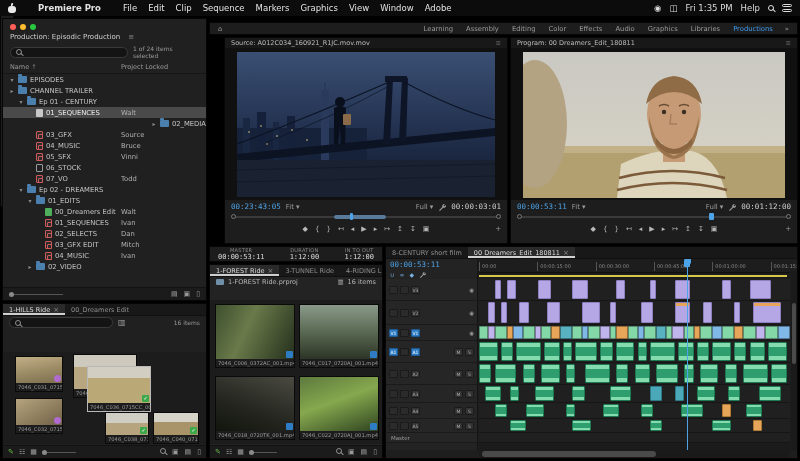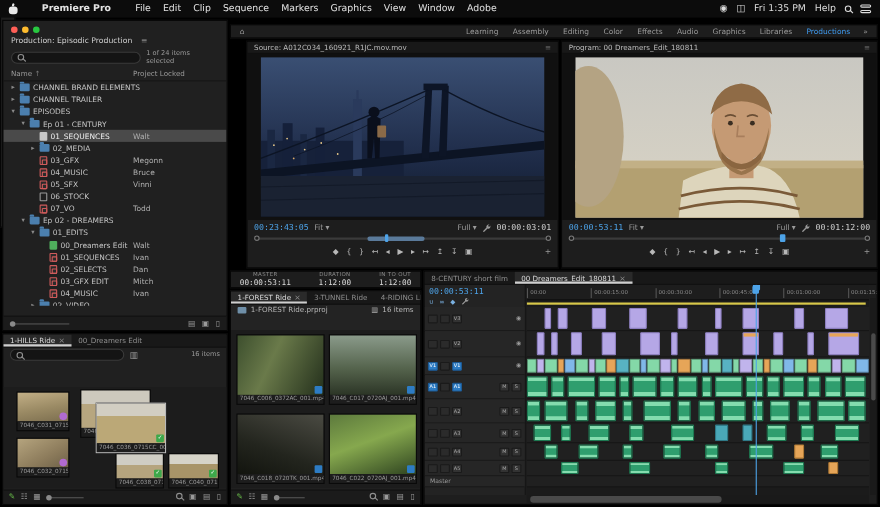--- a/index.html
+++ b/index.html
@@ -201,55 +201,50 @@
         </div>
       <span class="right-note">1 of 24 items selected</span>
     </div>
     <div id="pp-cols" style="position:relative">
       <span>Name</span>
       <span style="color:#7a7a7a">&nbsp;↑</span>
       <span class="c2">Project Locked</span>
     </div>
     <div id="pp-tree">
         <div class="trow" style="padding-left: 6px;">
-          <span class="arrow">▸</span>
+          <span class="arrow">▾</span>
           <span class="folder-ic"></span>
-          <span>CHANNEL BRAND ELEMENTS</span>
+          <span>EPISODES</span>
         </div>
         <div class="trow" style="padding-left: 6px;">
           <span class="arrow">▸</span>
           <span class="folder-ic"></span>
           <span>CHANNEL TRAILER</span>
         </div>
-        <div class="trow" style="padding-left: 6px;">
-          <span class="arrow">▾</span>
-          <span class="folder-ic"></span>
-          <span>EPISODES</span>
-        </div>
         <div class="trow" style="padding-left: 15px;">
           <span class="arrow">▾</span>
           <span class="folder-ic"></span>
           <span>Ep 01 - CENTURY</span>
         </div>
         <div class="trow sel" style="padding-left: 24px;">
           <span class="arrow"></span>
           <span class="doc-ic"></span>
           <span>01_SEQUENCES</span>
           <span class="lockname">Walt</span>
         </div>
-        <div class="trow" style="padding-left: 24px;">
+        <div class="trow" style="padding-left: 24px; justify-content: flex-end;">
           <span class="arrow">▸</span>
           <span class="folder-ic"></span>
           <span>02_MEDIA</span>
         </div>
         <div class="trow" style="padding-left: 24px;">
           <span class="arrow"></span>
           <span class="doc-ic red"></span>
           <span>03_GFX</span>
-          <span class="lockname">Megonn</span>
+          <span class="lockname">Source</span>
         </div>
         <div class="trow" style="padding-left: 24px;">
           <span class="arrow"></span>
           <span class="doc-ic red"></span>
           <span>04_MUSIC</span>
           <span class="lockname">Bruce</span>
         </div>
         <div class="trow" style="padding-left: 24px;">
           <span class="arrow"></span>
           <span class="doc-ic red"></span>

